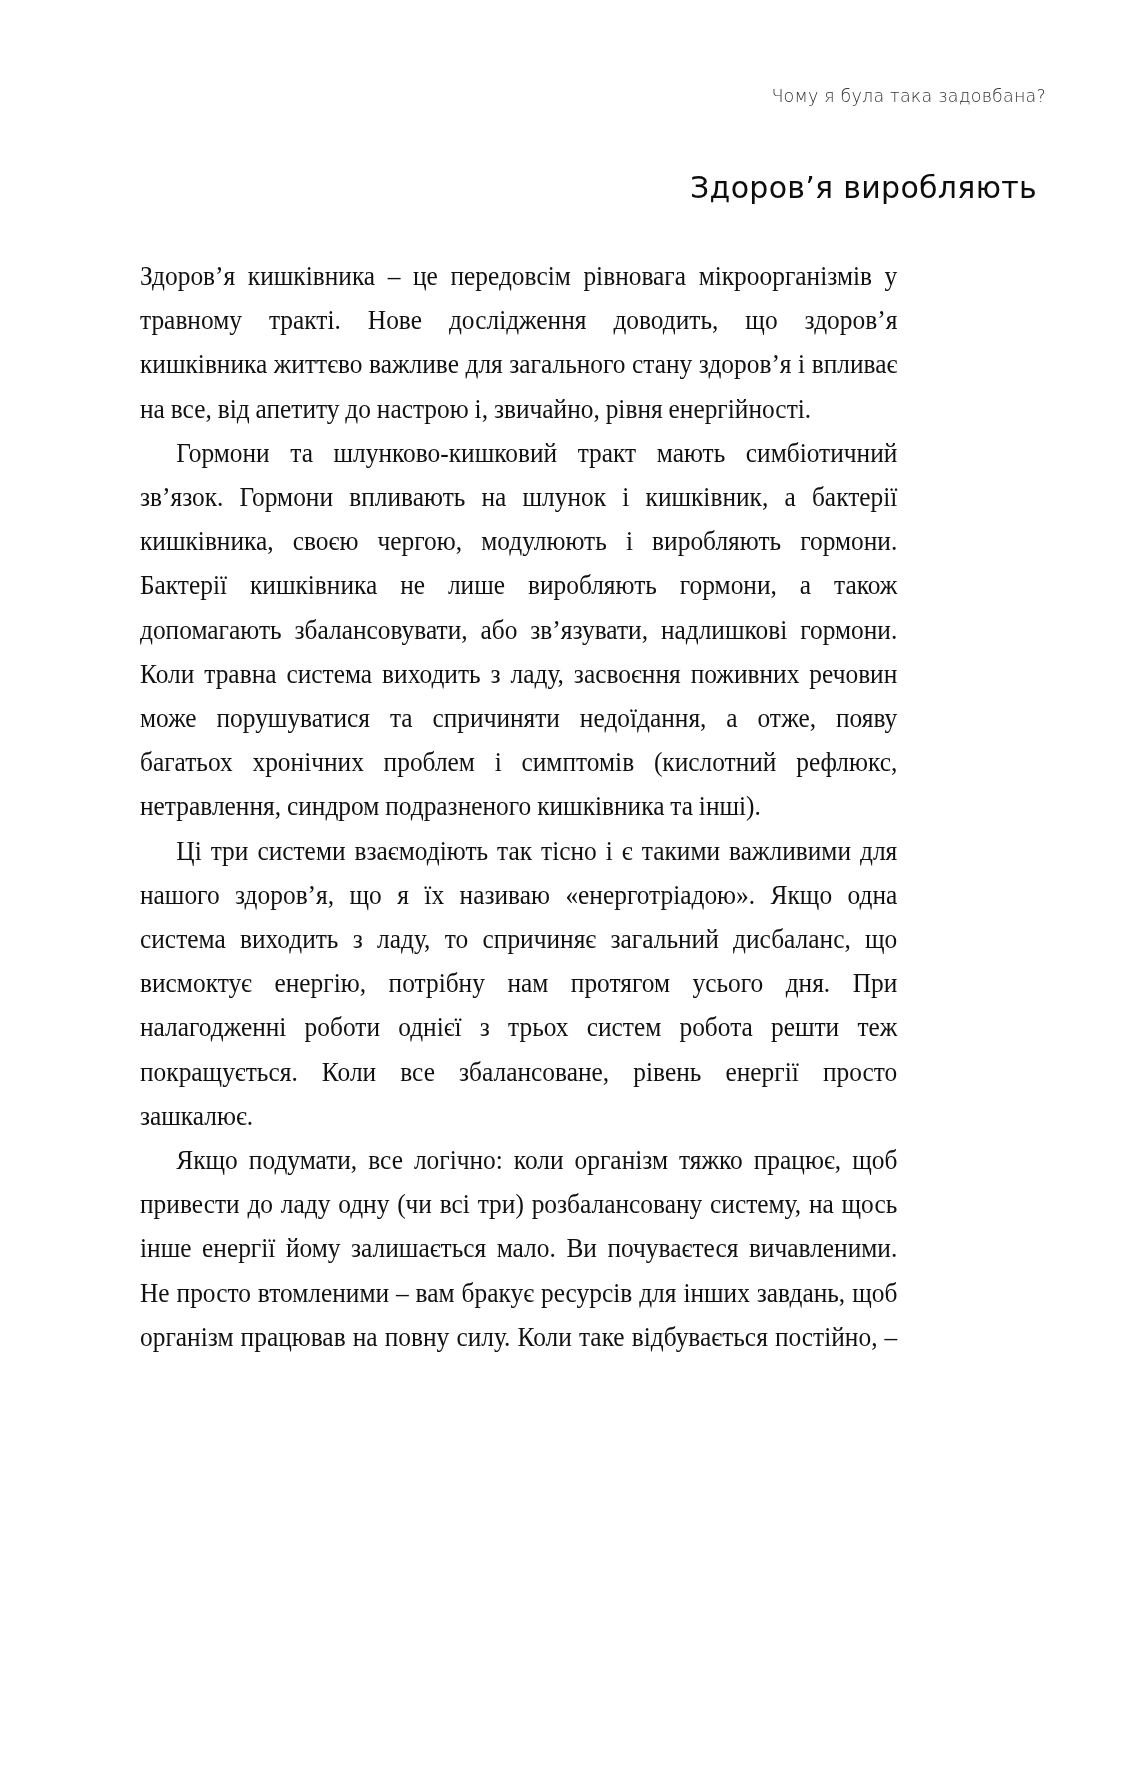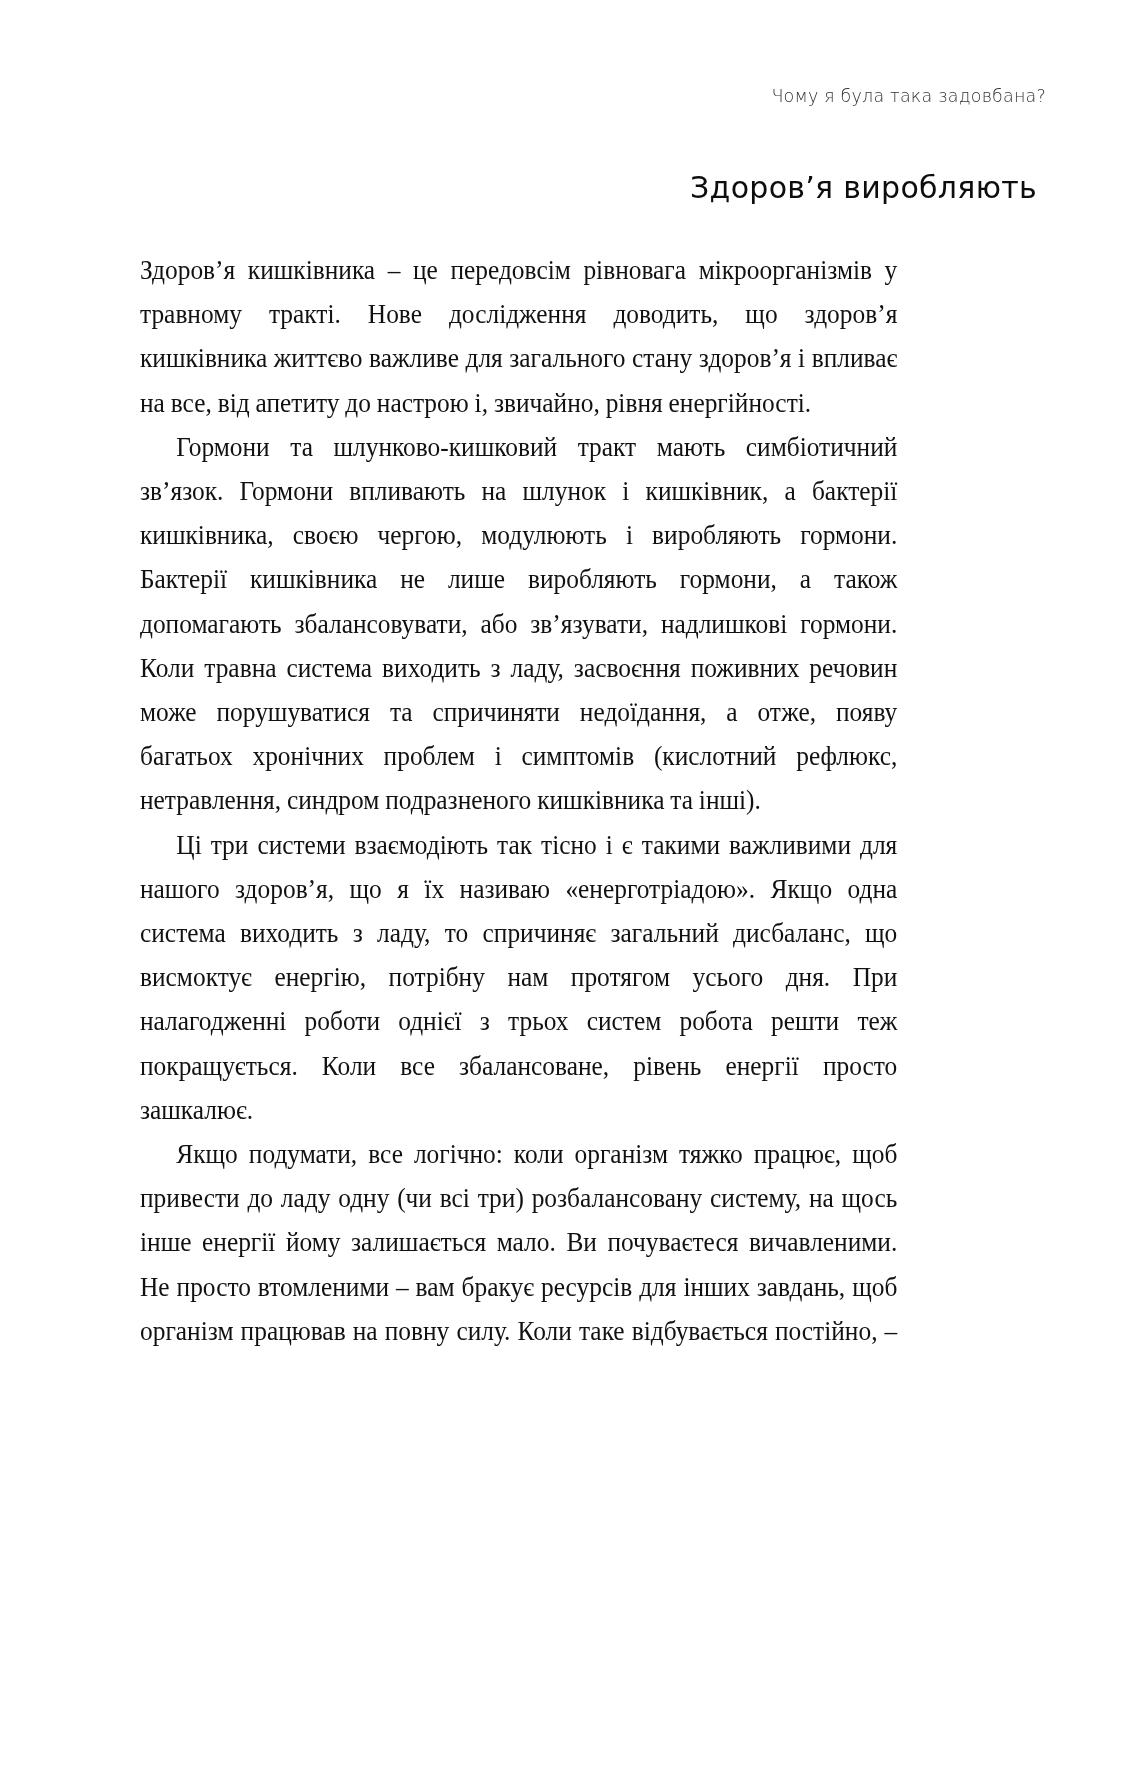--- a/index.html
+++ b/index.html
@@ -34,21 +34,21 @@
     text-align: right;
     font-family: "DejaVu Sans", sans-serif;
     font-weight: 400;
     font-size: 30px;
     letter-spacing: 0.3px;
     color: #0d0d0d;
   }
   .body-block {
     position: absolute;
     left: 140px;
-    top: 248px;
+    top: 254px;
     width: 793px;
   }
   .body-block p {
     margin: 0;
     font-family: "Liberation Serif", "DejaVu Serif", serif;
     font-size: 26.6px;
     line-height: 44.2px;
     color: #111111;
     text-align: justify;
     text-align-last: left;

